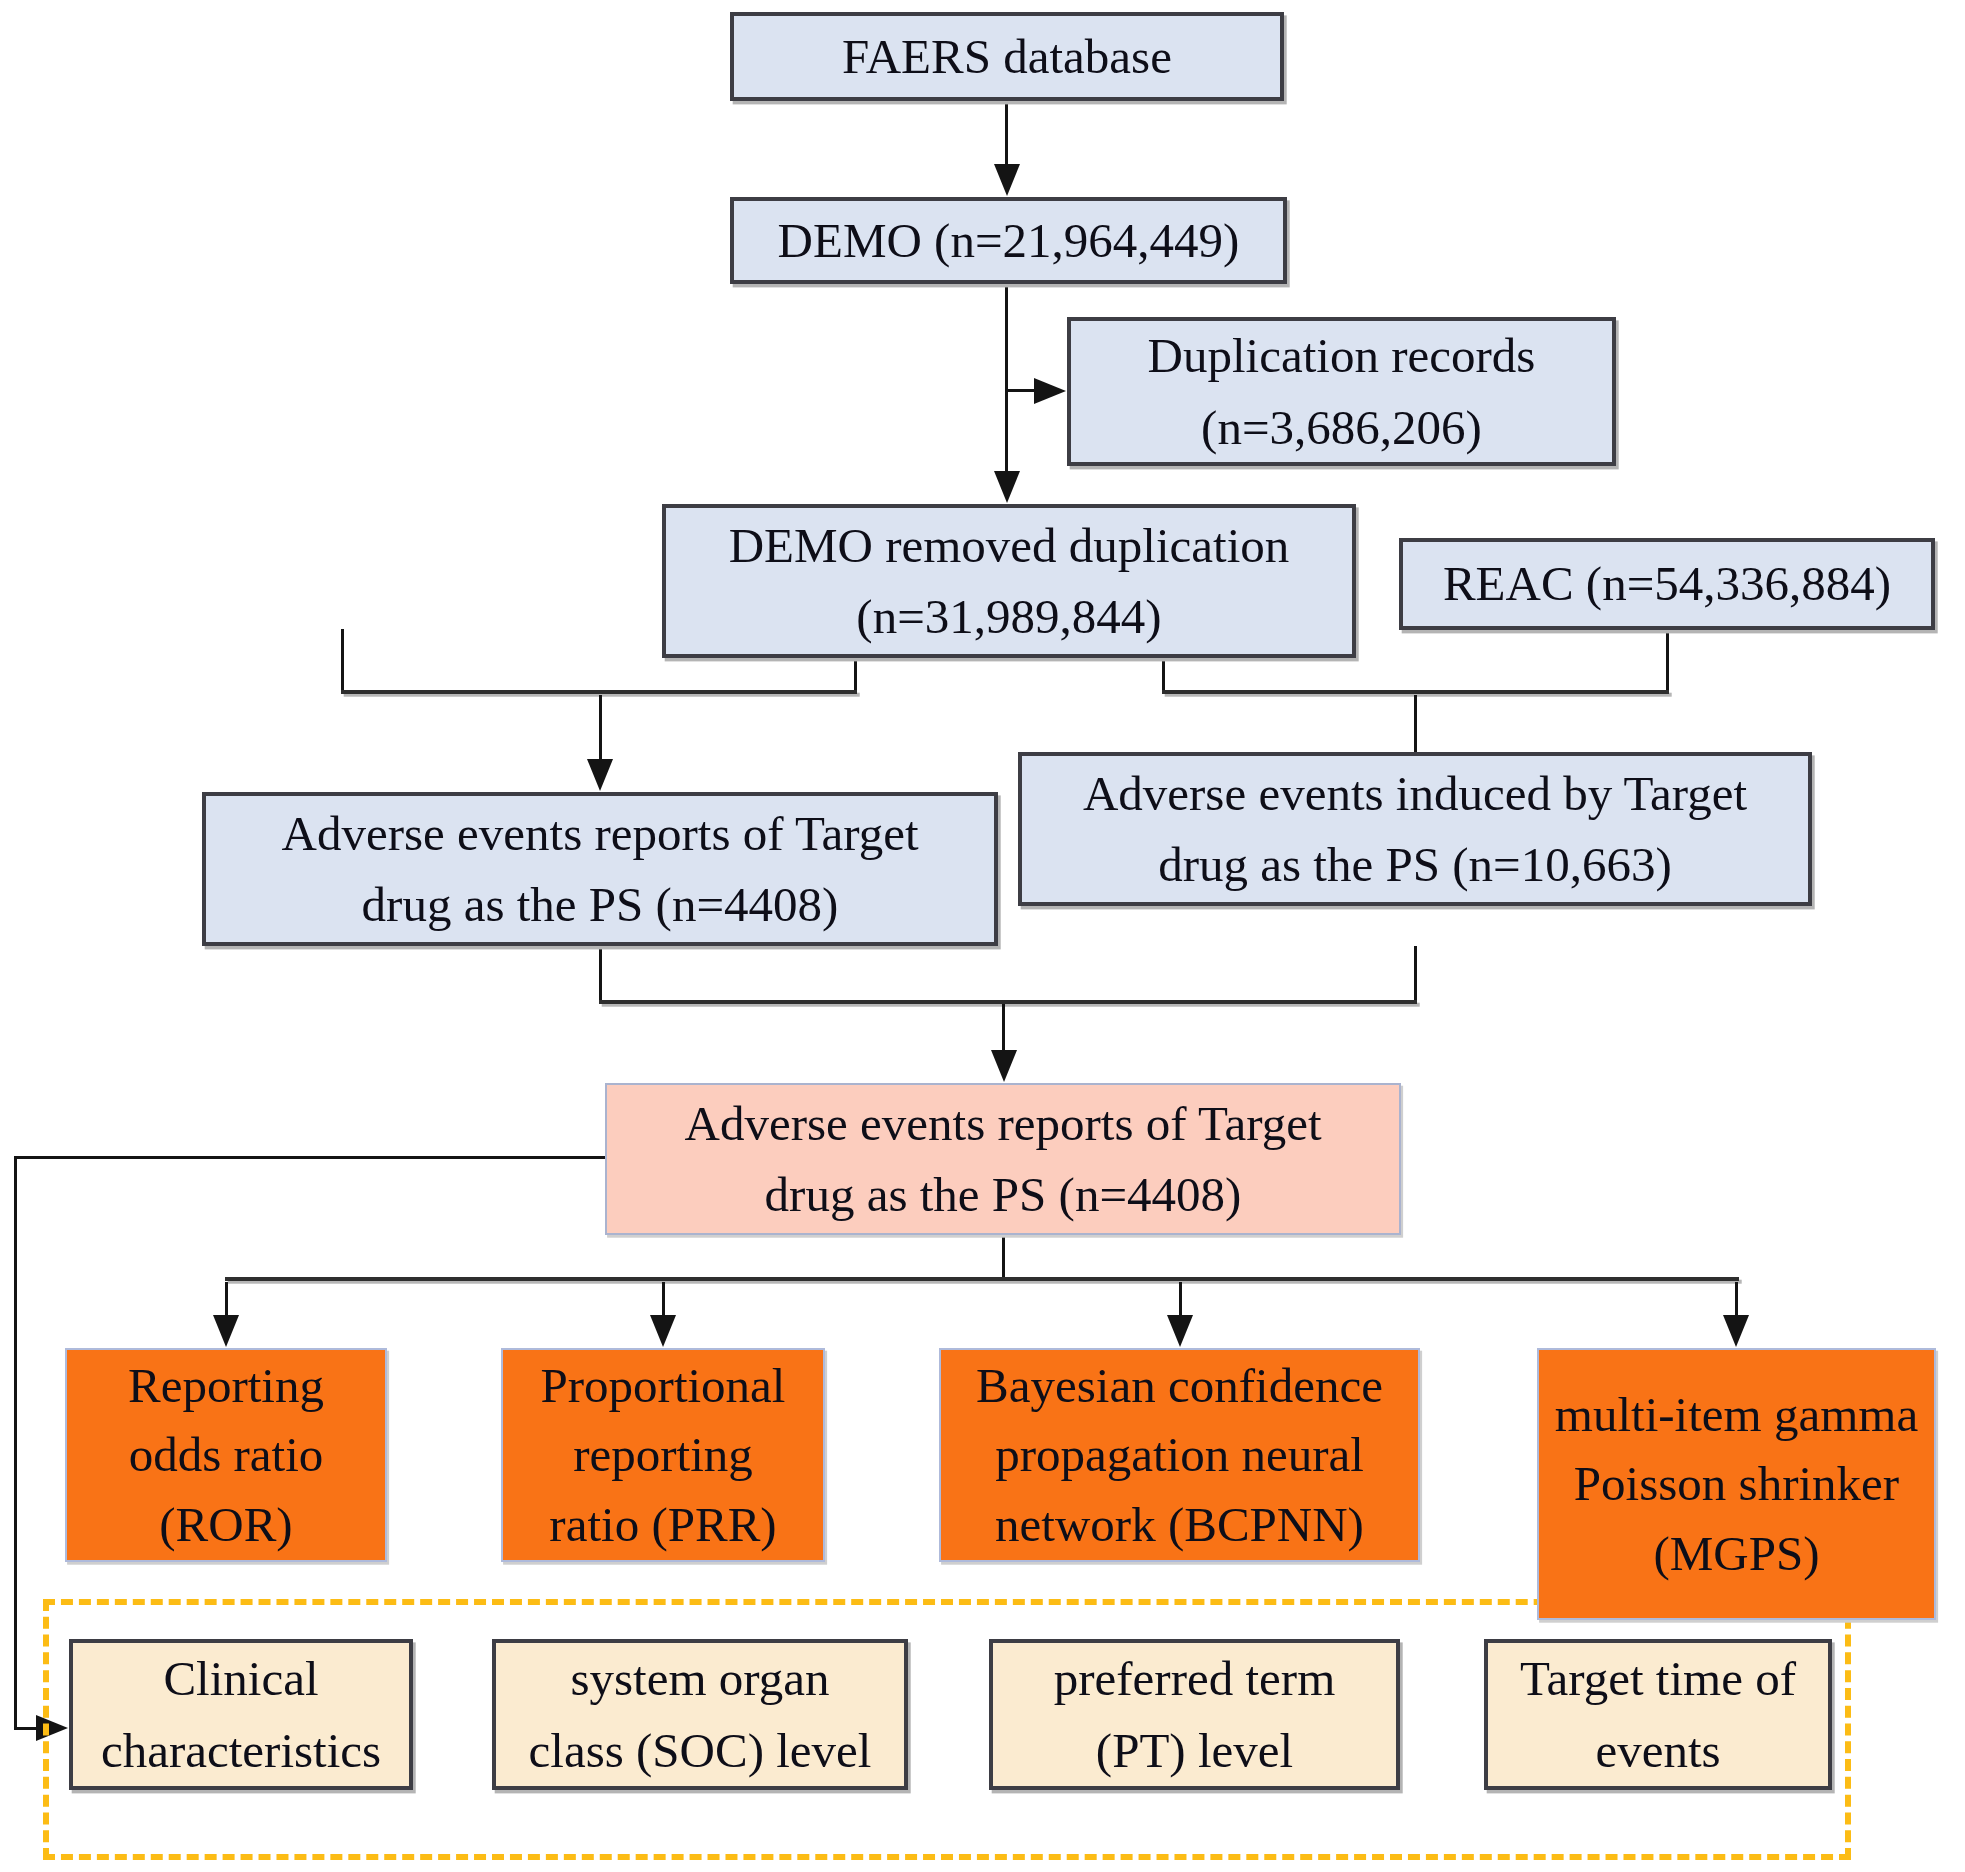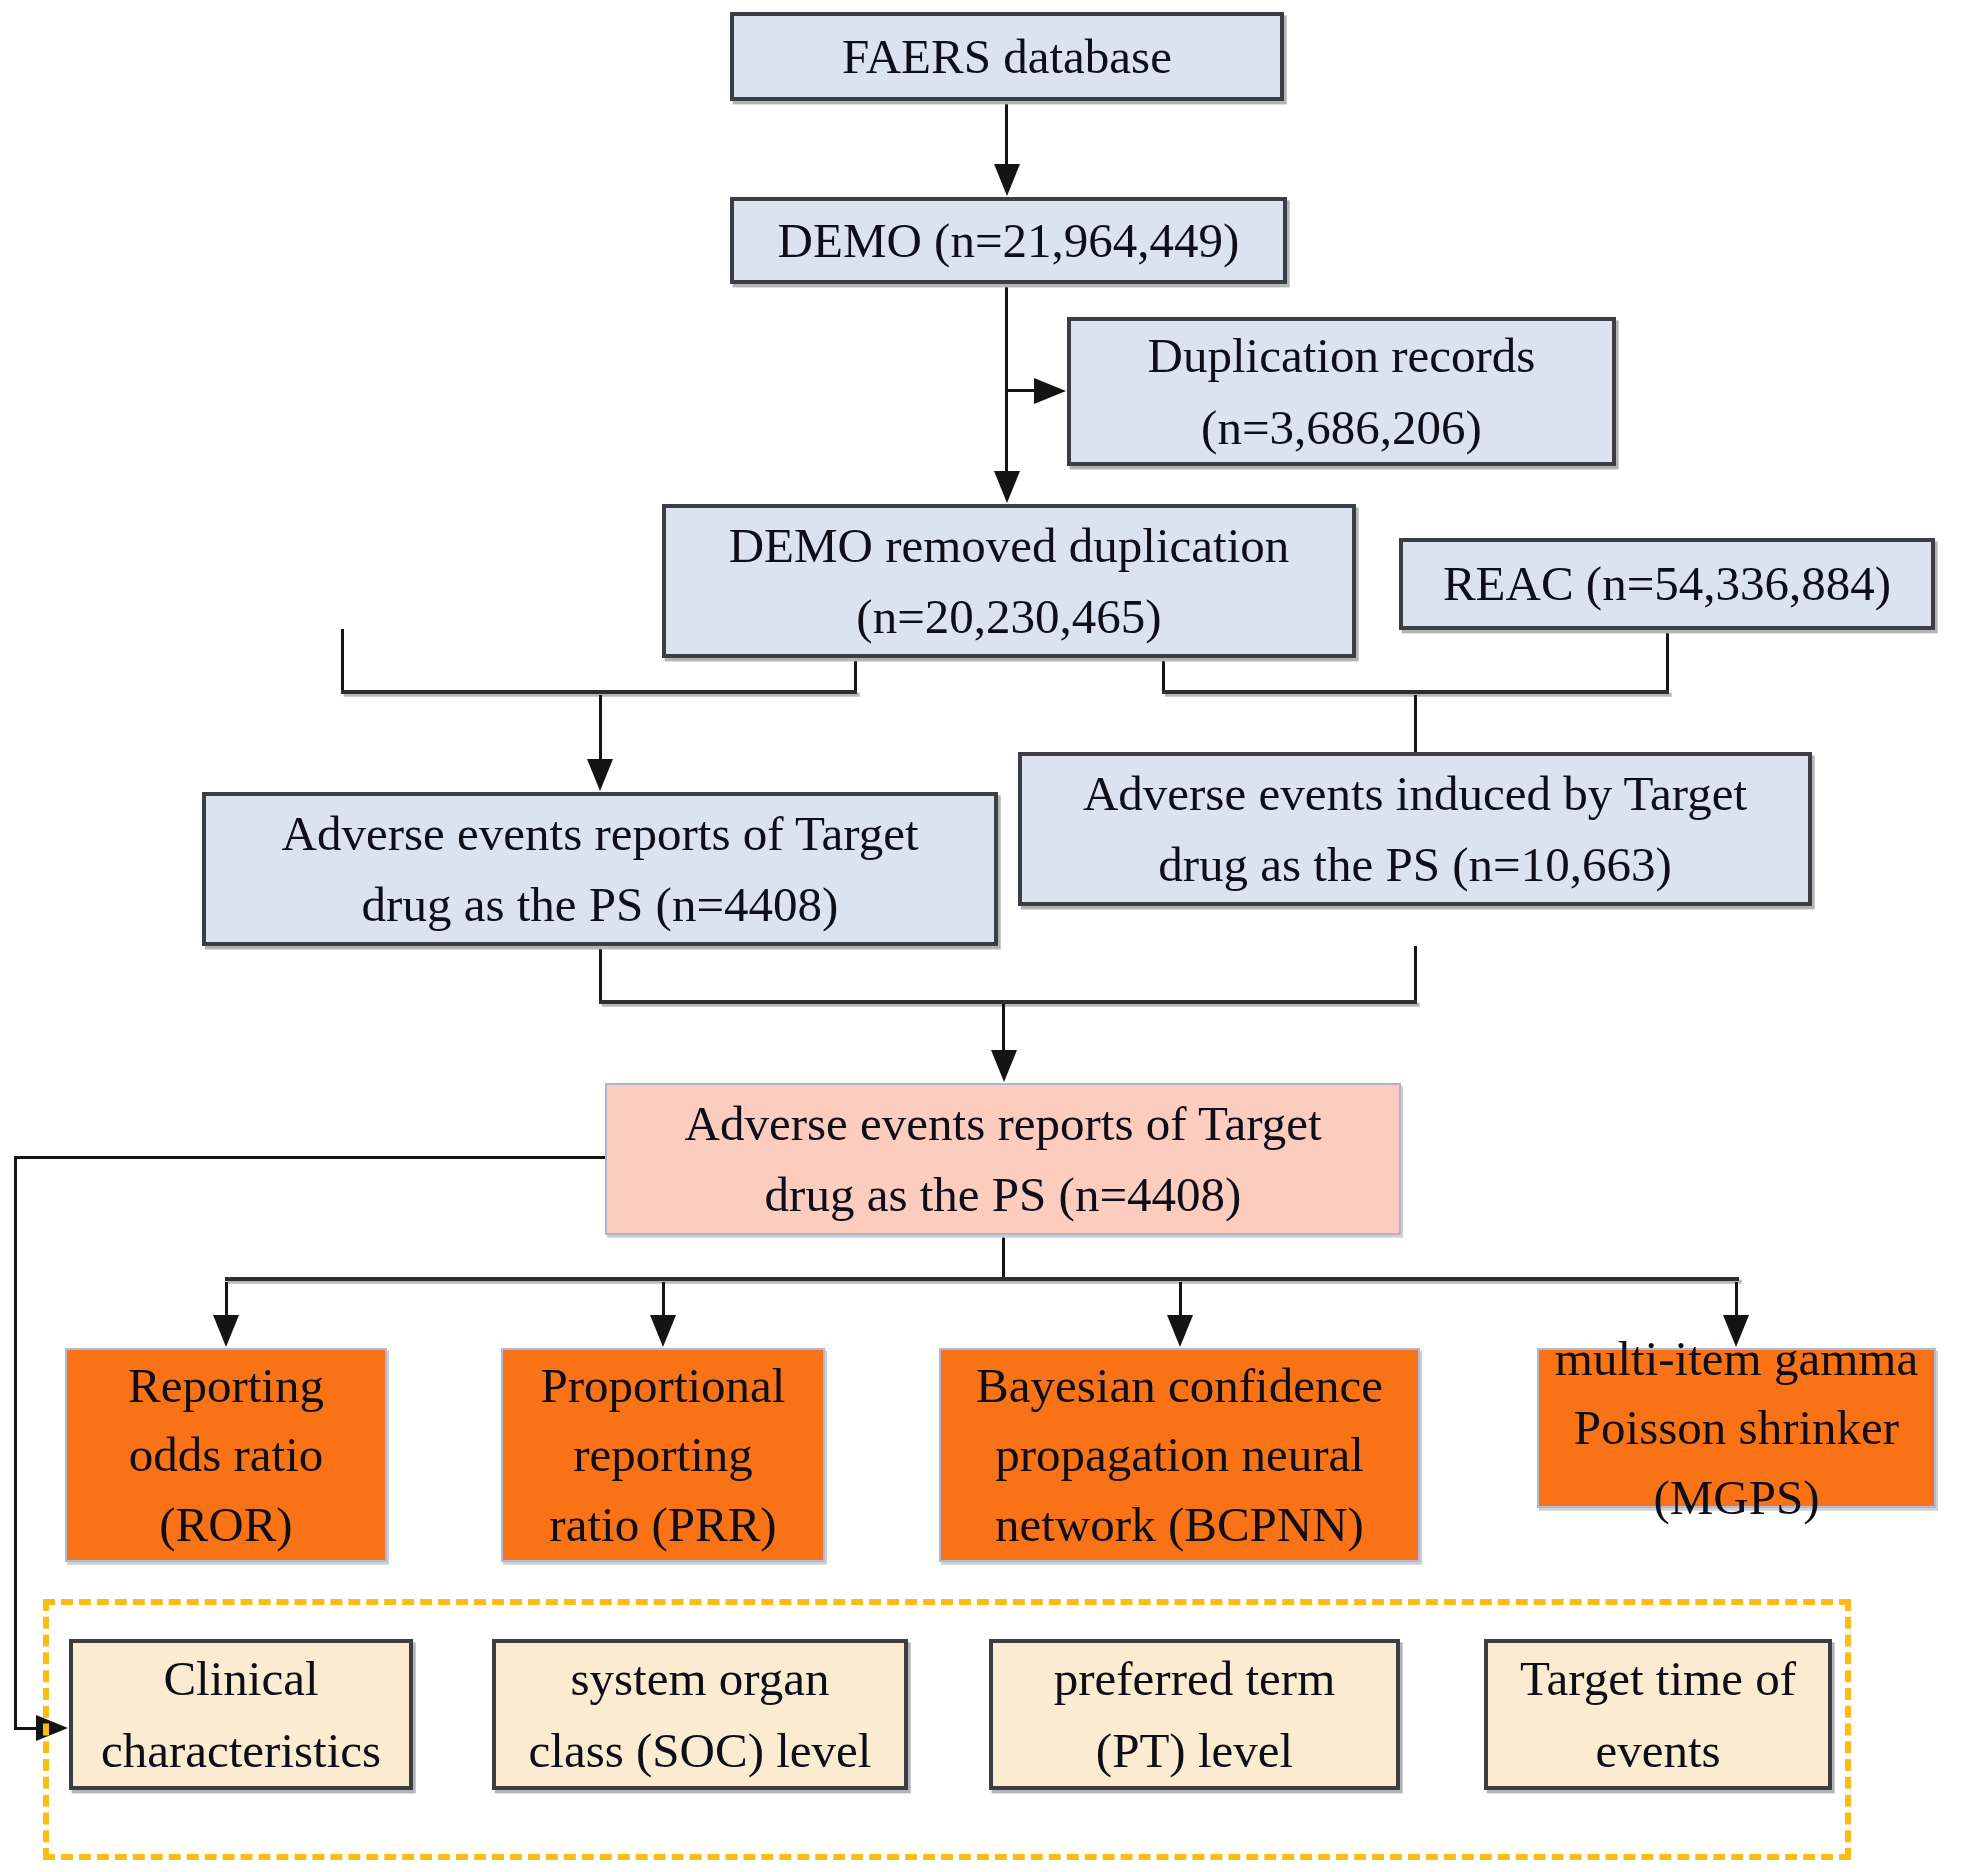--- a/index.html
+++ b/index.html
@@ -116,21 +116,21 @@
   <div class="dashed-zone" style="left:43px;top:1599px;width:1808px;height:261px"></div>
 
   <div class="n blue" style="left:730px;top:12.3px;width:554px;height:89px">FAERS database</div>
 
   <div class="n blue" style="left:730px;top:197px;width:557px;height:87px">DEMO (n=21,964,449)</div>
 
   <div class="n blue" style="left:1067px;top:317px;width:549px;height:149px">Duplication records
 (n=3,686,206)</div>
 
   <div class="n blue" style="left:662px;top:504px;width:694px;height:154px">DEMO removed duplication
-(n=20,230,465)</div>
+(n=31,989,844)</div>
 
 
   <div class="n blue" style="left:1399px;top:538px;width:536px;height:92px">REAC (n=54,336,884)</div>
 
   <div class="n blue" style="left:202px;top:792px;width:796px;height:154px">Adverse events reports of Target
 drug as the PS (n=4408)</div>
 
   <div class="n blue" style="left:1018px;top:752px;width:794px;height:154px">Adverse events induced by Target
 drug as the PS (n=10,663)</div>
 
@@ -142,21 +142,21 @@
 (ROR)</div>
 
   <div class="n green" style="left:501px;top:1348px;width:324px;height:214px">Proportional
 reporting
 ratio (PRR)</div>
 
   <div class="n green" style="left:939px;top:1348px;width:481px;height:214px">Bayesian confidence
 propagation neural
 network (BCPNN)</div>
 
-  <div class="n green" style="left:1537px;top:1348px;width:399px;height:160px">multi-item gamma
+  <div class="n green" style="left:1537px;top:1348px;width:399px;height:272px">multi-item gamma
 Poisson shrinker
 (MGPS)</div>
 
   <div class="n tan" style="left:69px;top:1639px;width:344px;height:151px">Clinical
 characteristics</div>
 
   <div class="n tan" style="left:492px;top:1639px;width:416px;height:151px">system organ
 class (SOC) level</div>
 
   <div class="n tan" style="left:989px;top:1639px;width:411px;height:151px">preferred term

